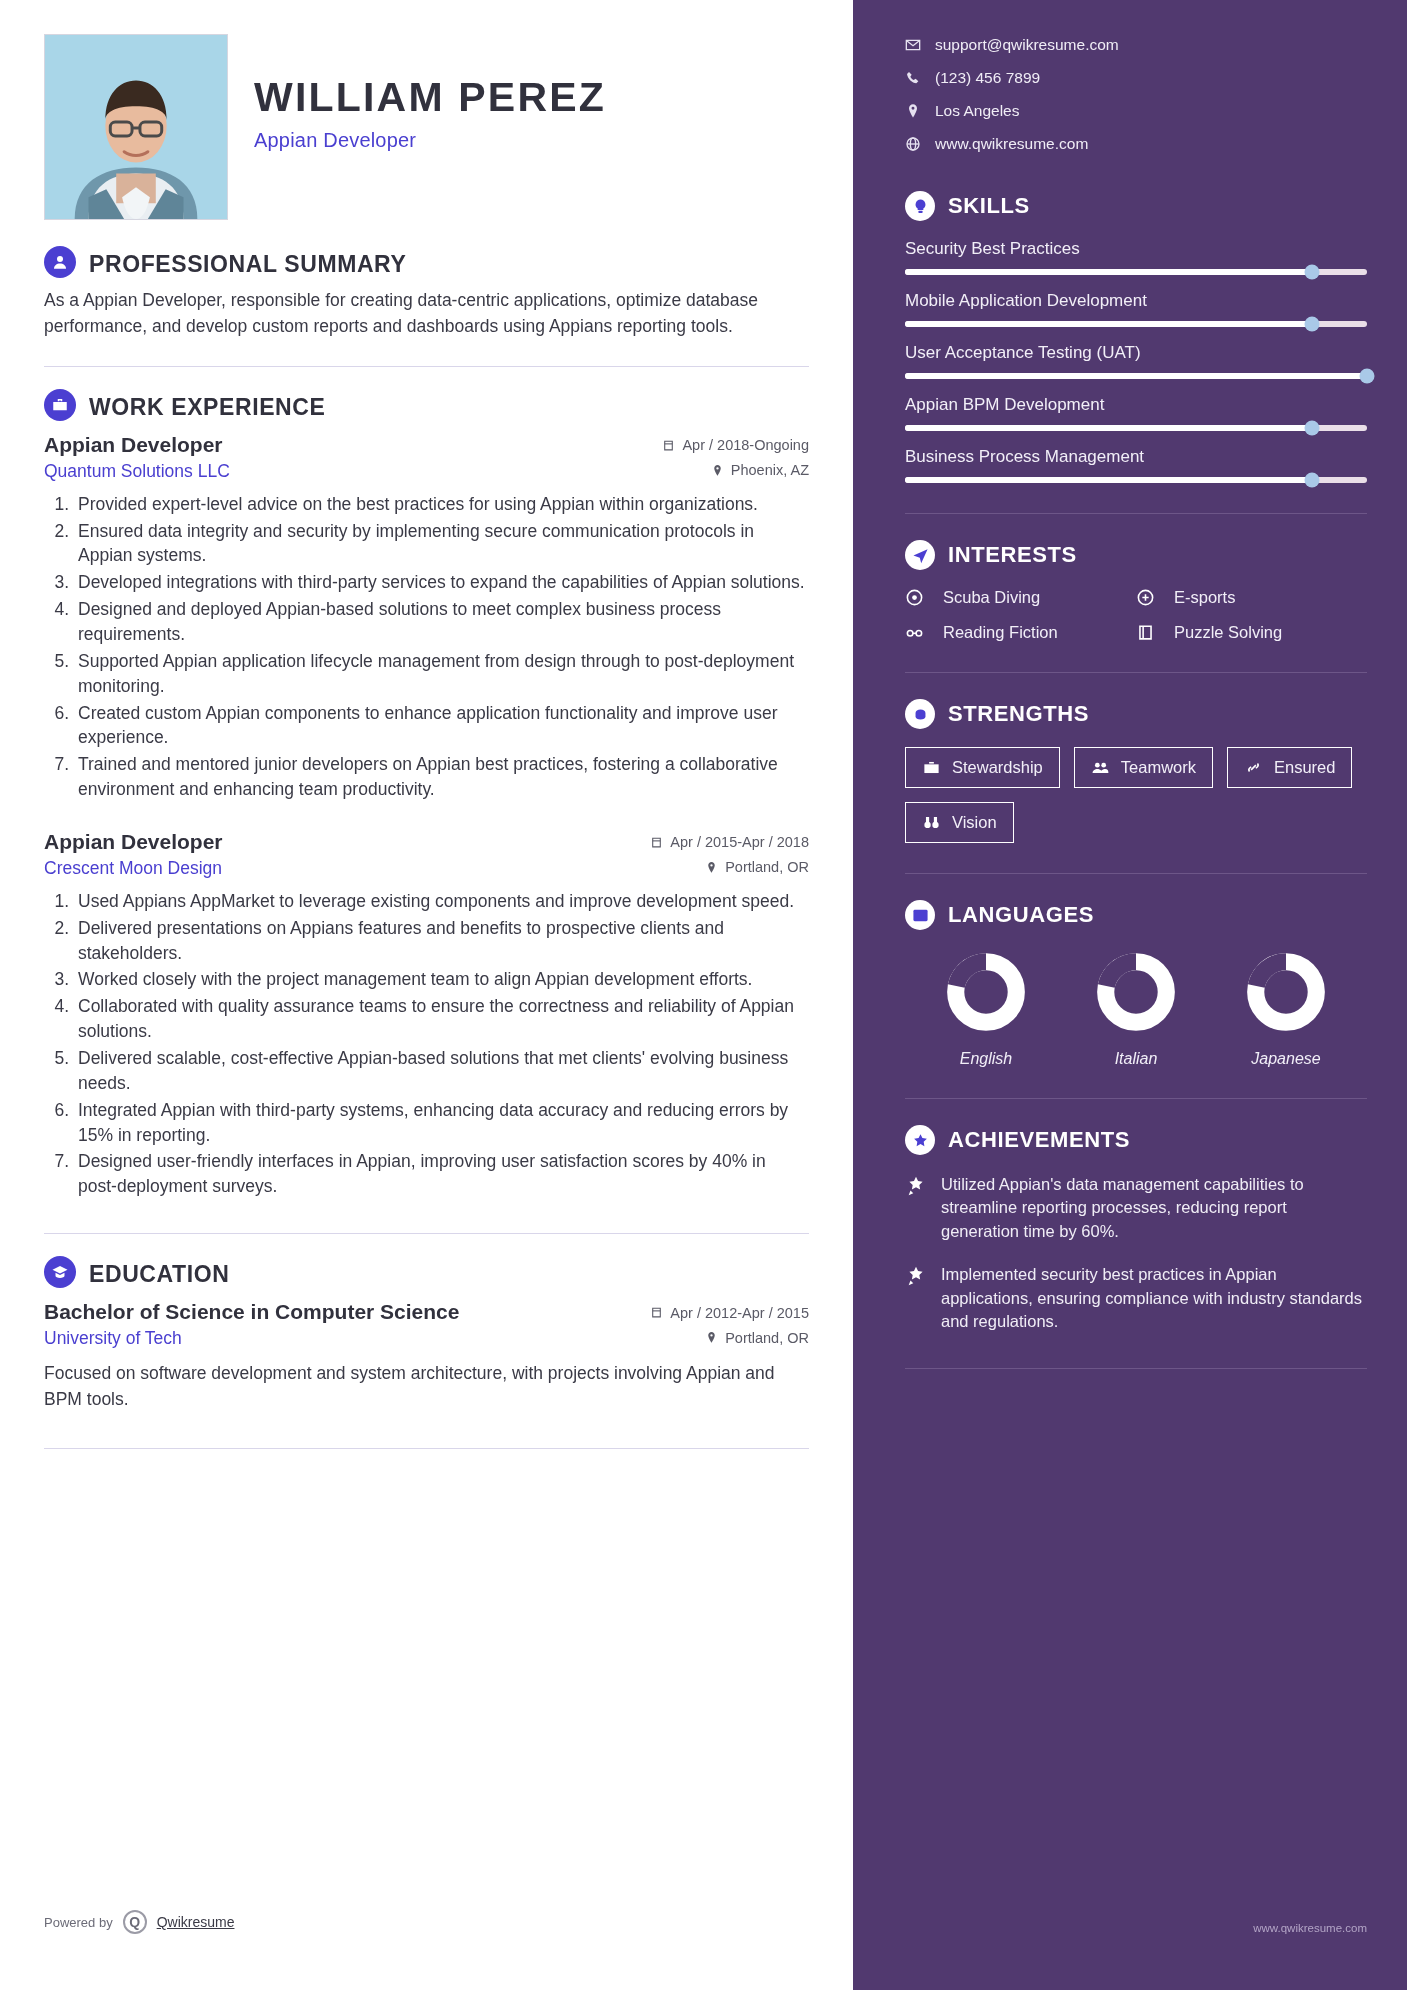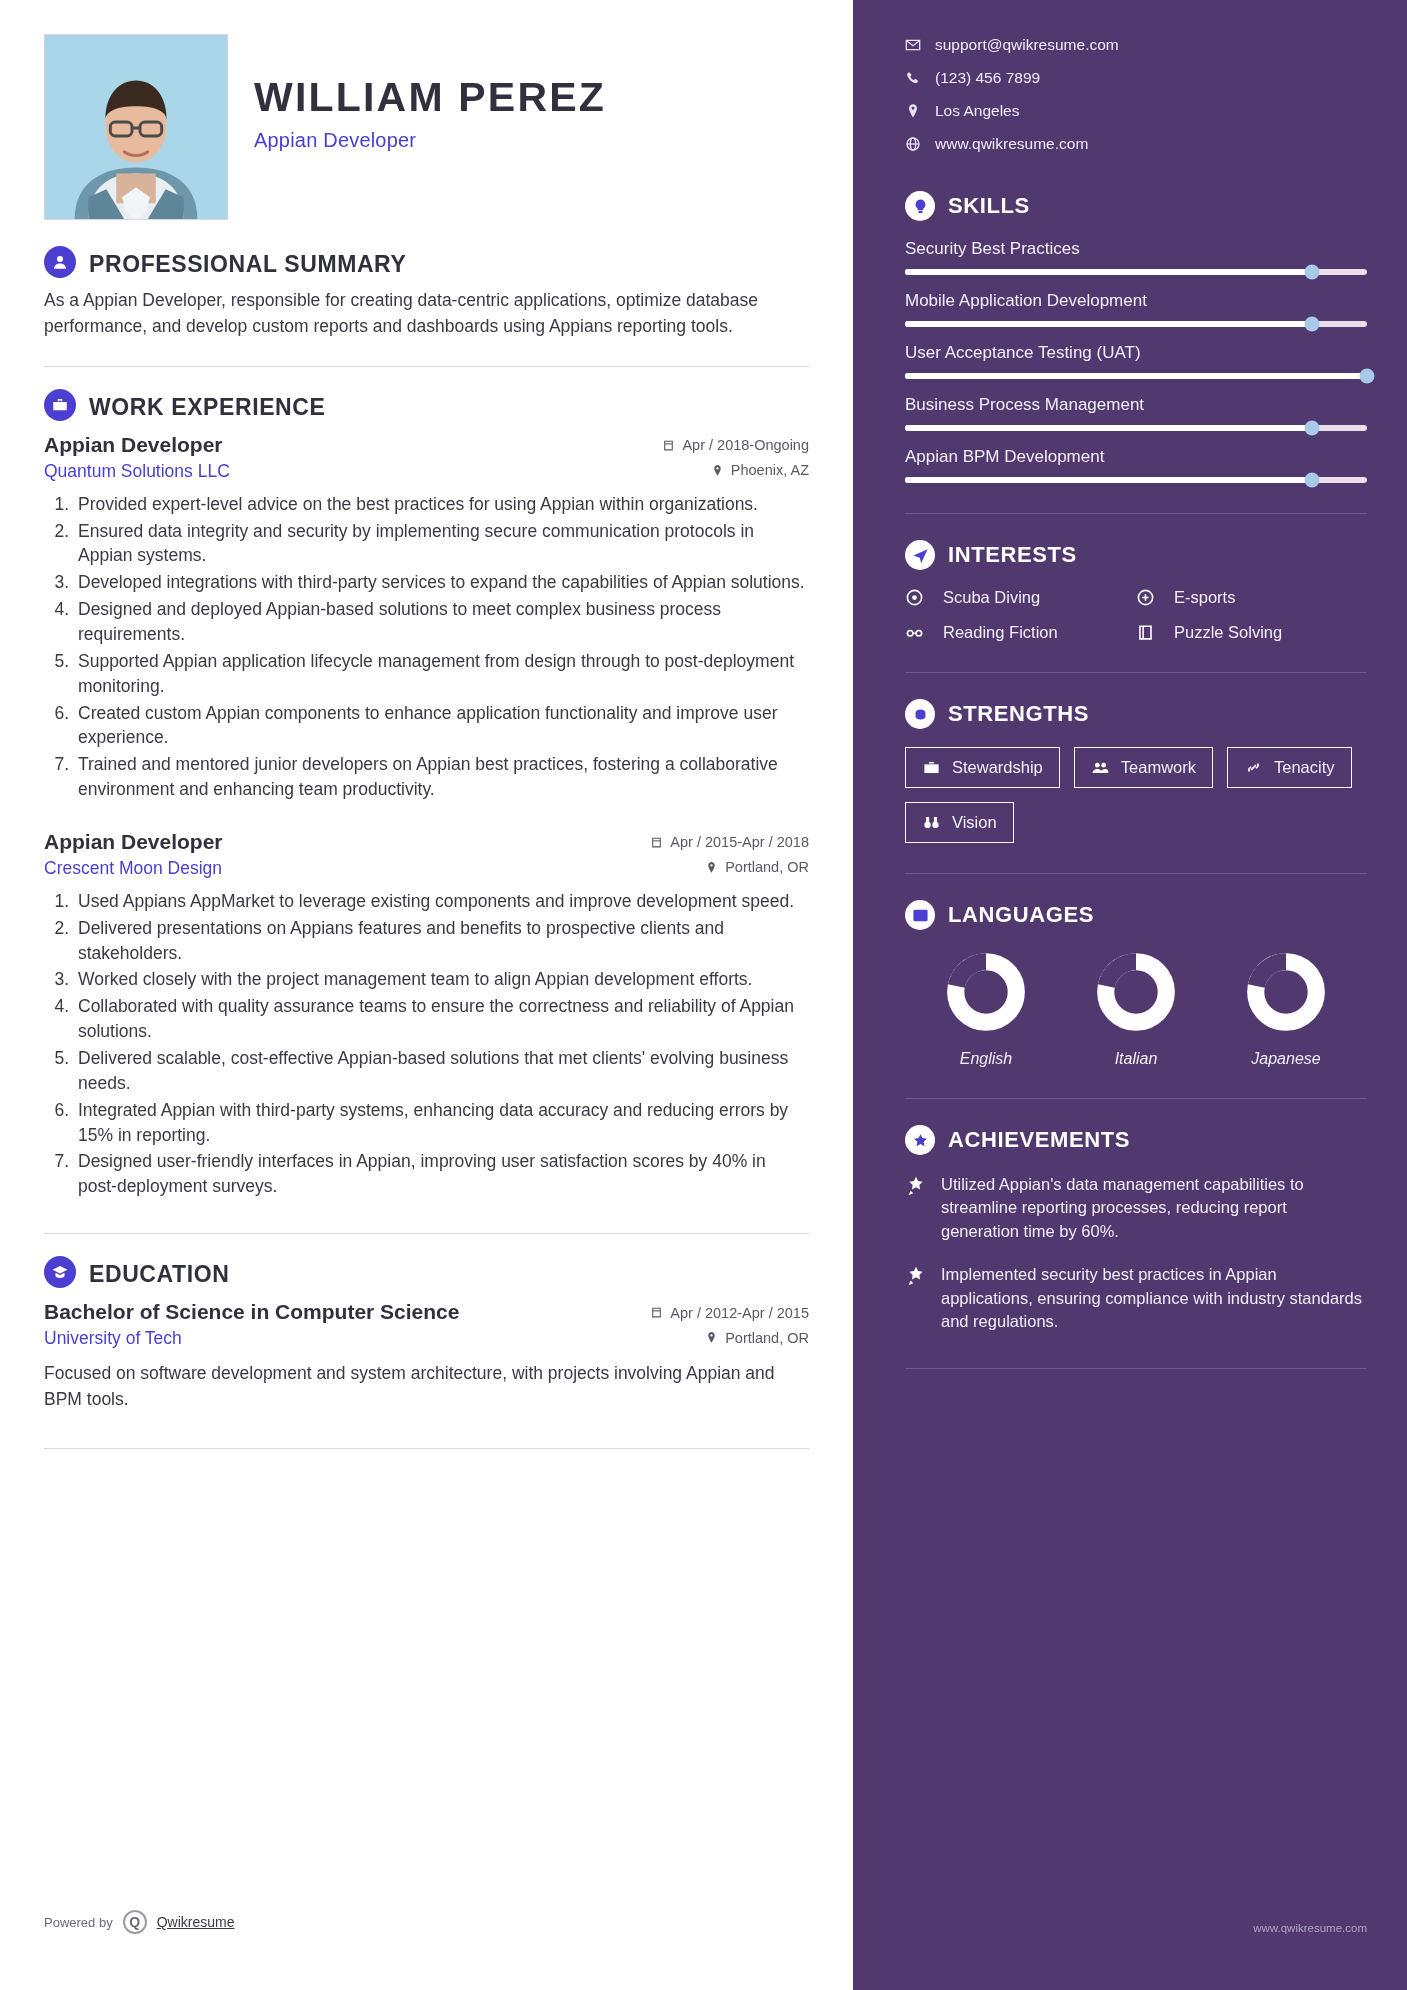--- a/index.html
+++ b/index.html
@@ -496,33 +496,33 @@
         </div>
       </div>
       <div class="skill">
         <div class="skill-name">User Acceptance Testing (UAT)</div>
         <div class="skill-bar">
           <div class="skill-fill" style="width:100%"></div>
             <div class="skill-knob" style="left:100%"></div>
         </div>
       </div>
       <div class="skill">
+        <div class="skill-name">Appian BPM Development</div>
+        <div class="skill-bar">
+          <div class="skill-fill" style="width:88%"></div>
+            <div class="skill-knob" style="left:88%"></div>
+        </div>
+      </div>
+      <div class="skill">
         <div class="skill-name">Business Process Management</div>
         <div class="skill-bar">
           <div class="skill-fill" style="width:88%"></div>
             <div class="skill-knob" style="left:88%"></div>
         </div>
       </div>
-      <div class="skill">
-        <div class="skill-name">Appian BPM Development</div>
-        <div class="skill-bar">
-          <div class="skill-fill" style="width:88%"></div>
-            <div class="skill-knob" style="left:88%"></div>
-        </div>
-      </div>
     </div>
 
     <div class="rdivider"></div>
 
     <div class="rsec-head">
       <span class="rbadge">
         <svg viewBox="0 0 24 24">
             <path d="M2 12l20-9-9 20-2-8z"></path>
           </svg>
       </span>
@@ -584,21 +584,21 @@
             <circle cx="16" cy="9" r="3"></circle>
             <path d="M2 19c0-3 3-5 6-5s6 2 6 5zM12 19c0-3 3-5 6-5s4 2 4 5z"></path>
           </svg>
         <span>Teamwork</span>
       </div>
       <div class="strength">
         <svg viewBox="0 0 24 24">
             <path d="M9 15l6-6" stroke="#fff" stroke-width="2" fill="none"></path>
             <path d="M7 17a3 3 0 010-4l2-2M17 7a3 3 0 010 4l-2 2" stroke="#fff" stroke-width="2" fill="none"></path>
           </svg>
-        <span>Tenacity</span>
+        <span>Ensured</span>
       </div>
       <div class="strength">
         <svg viewBox="0 0 24 24">
             <circle cx="7" cy="15" r="4"></circle>
             <circle cx="17" cy="15" r="4"></circle>
             <path d="M5 5h4v8H5zM15 5h4v8h-4z"></path>
           </svg>
         <span>Vision</span>
       </div>
     </div>

